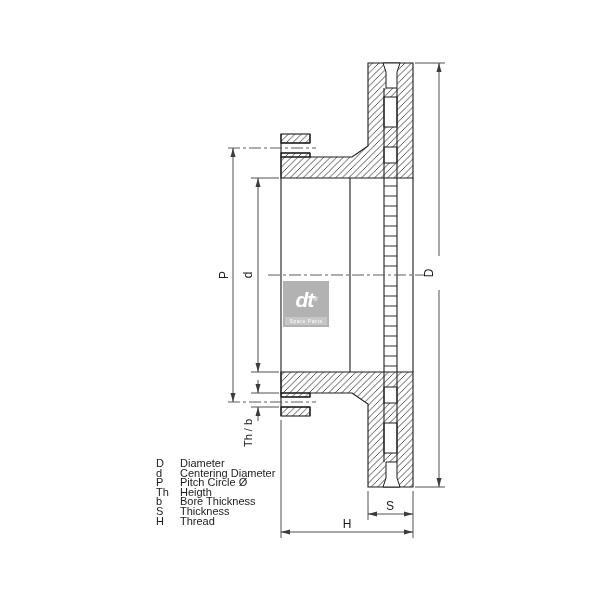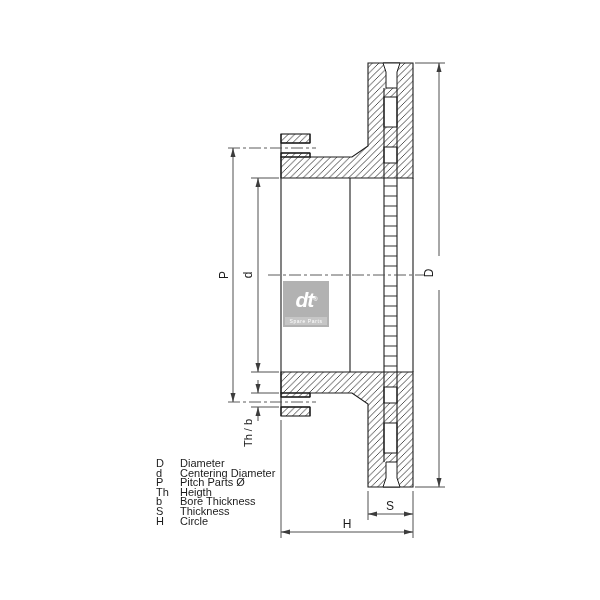--- a/index.html
+++ b/index.html
@@ -164,29 +164,29 @@
 </div>
 
 <div class="legend">
   <div class="legend-row">
     <span class="legend-sym">D</span><span>Diameter</span>
   </div>
   <div class="legend-row">
     <span class="legend-sym">d</span><span>Centering Diameter</span>
   </div>
   <div class="legend-row">
-    <span class="legend-sym">P</span><span>Pitch Parts Ø</span>
+    <span class="legend-sym">P</span><span>Pitch Circle Ø</span>
   </div>
   <div class="legend-row">
     <span class="legend-sym">Th</span><span>Heigth</span>
   </div>
   <div class="legend-row">
     <span class="legend-sym">b</span><span>Bore Thickness</span>
   </div>
   <div class="legend-row">
     <span class="legend-sym">S</span><span>Thickness</span>
   </div>
   <div class="legend-row">
-    <span class="legend-sym">H</span><span>Circle</span>
+    <span class="legend-sym">H</span><span>Thread</span>
   </div>
 </div>
 
 </div>
 
 </body></html>

